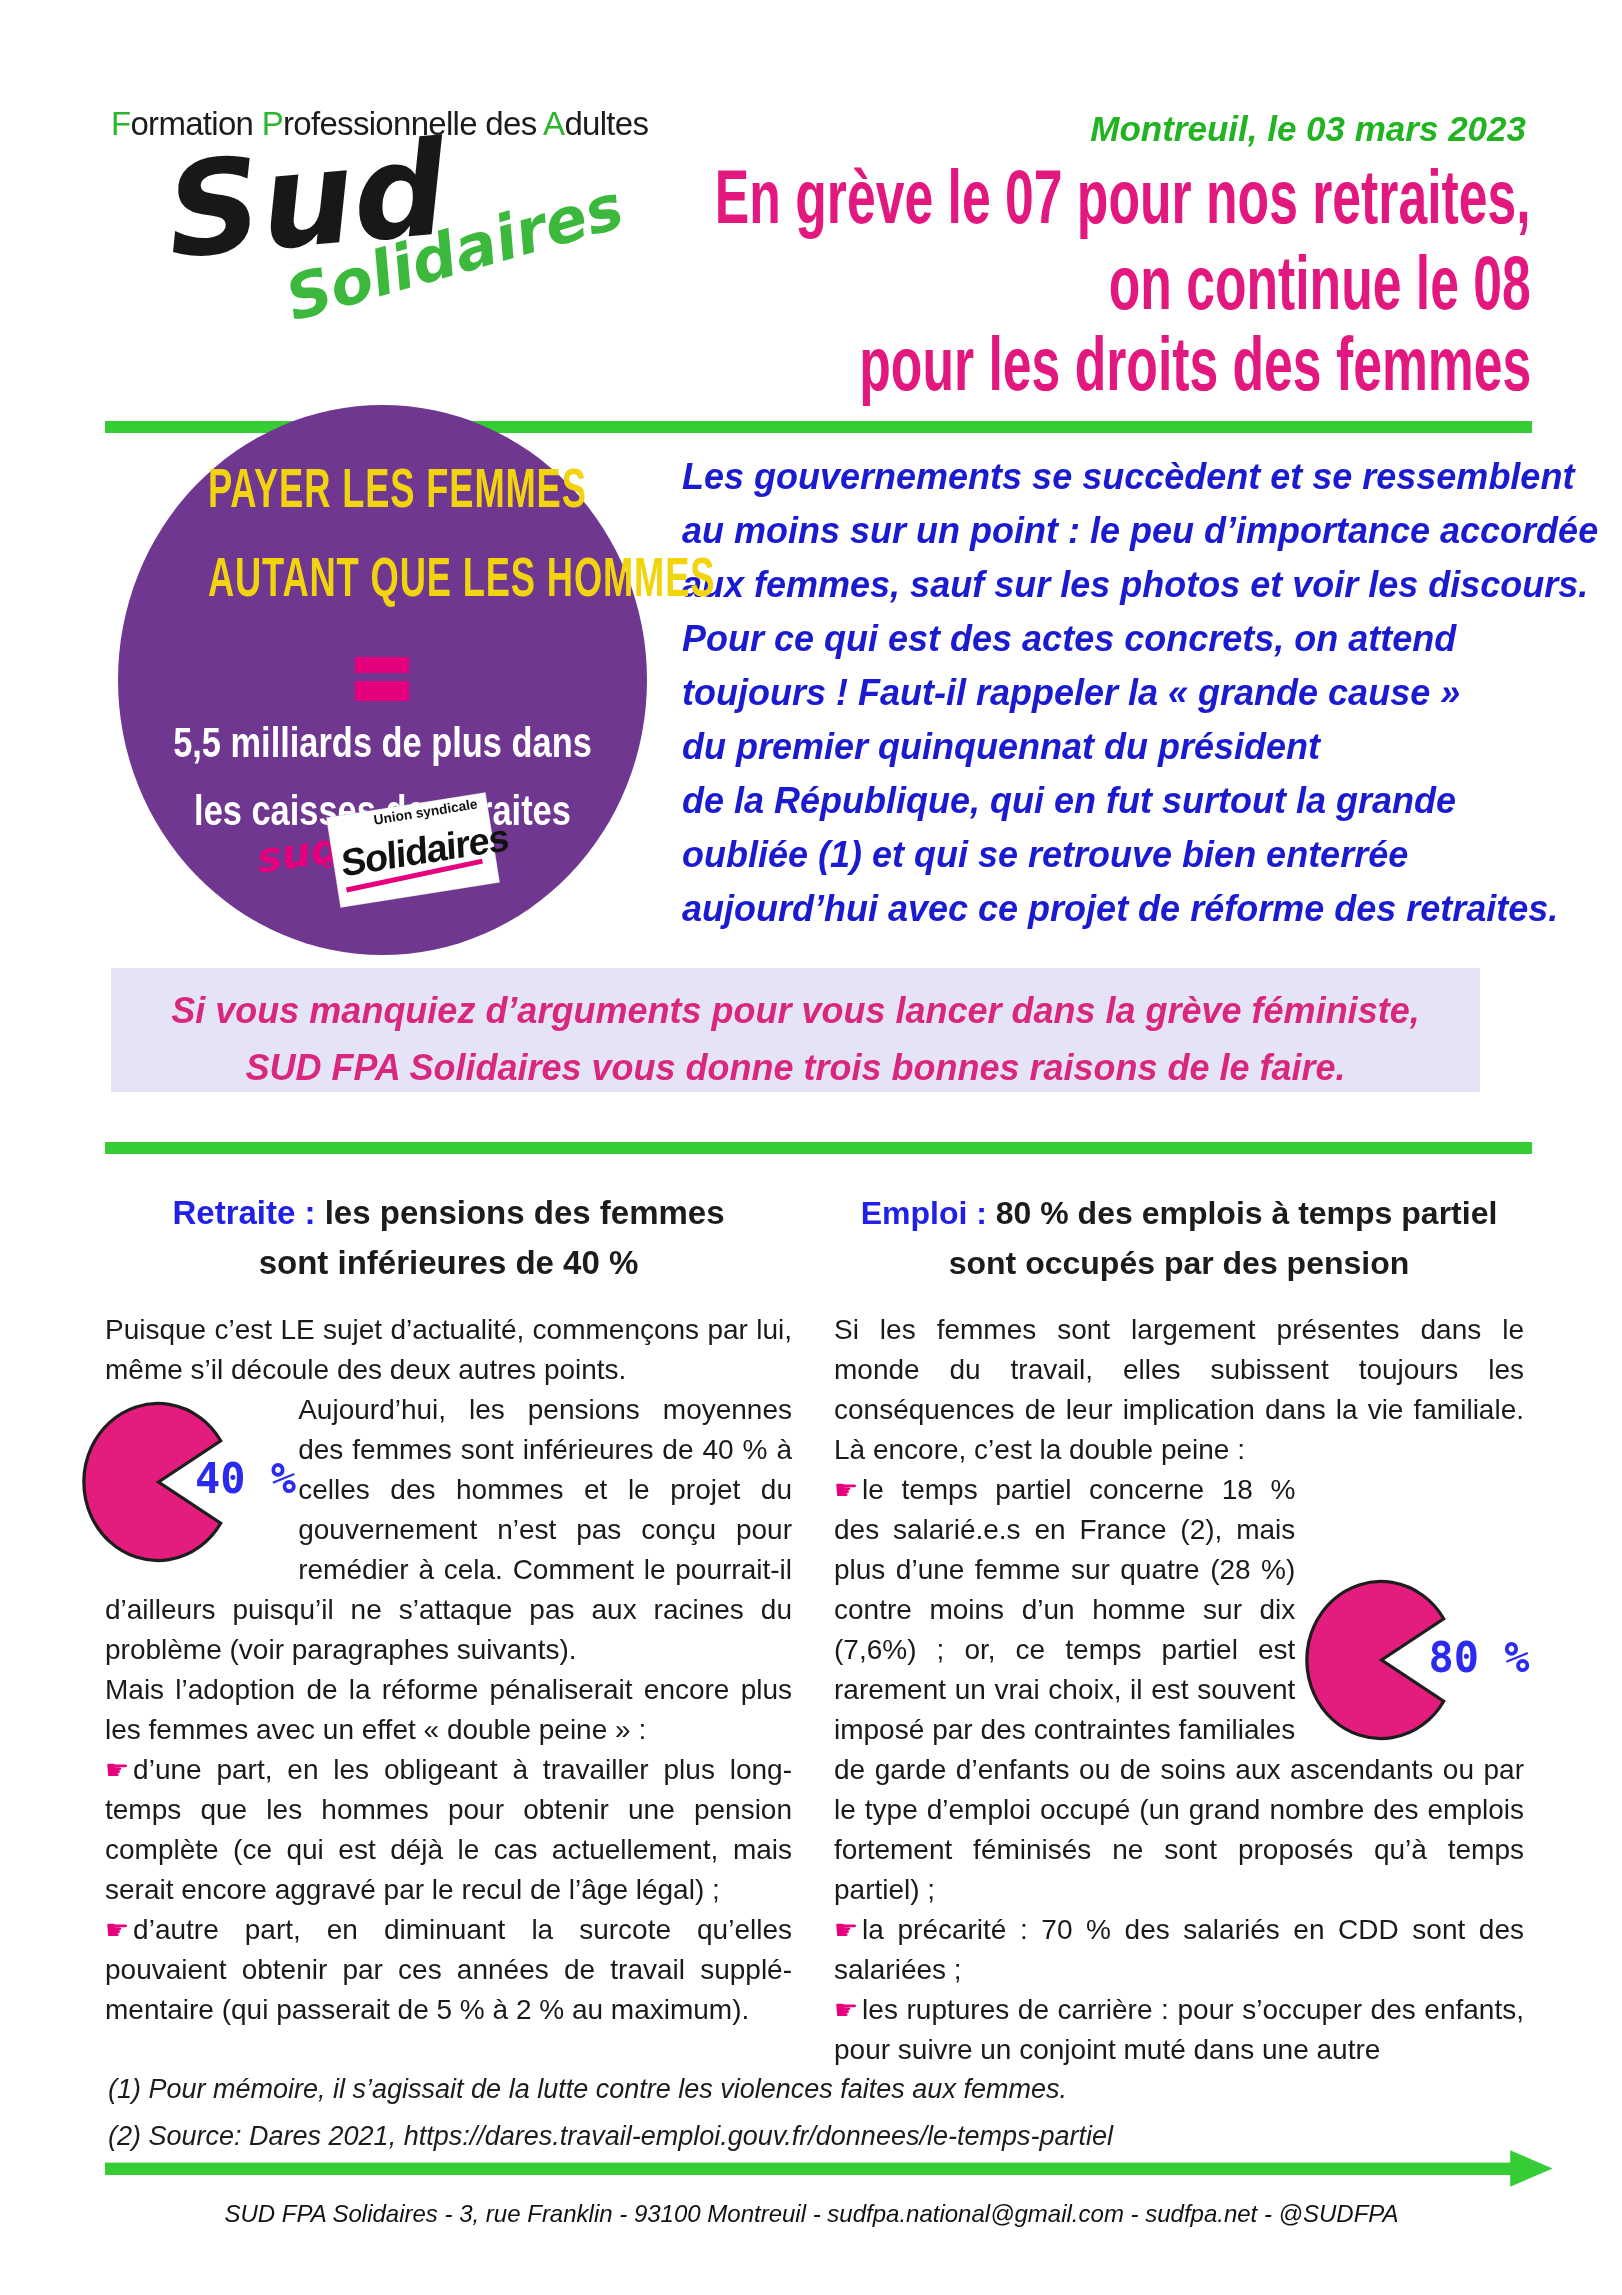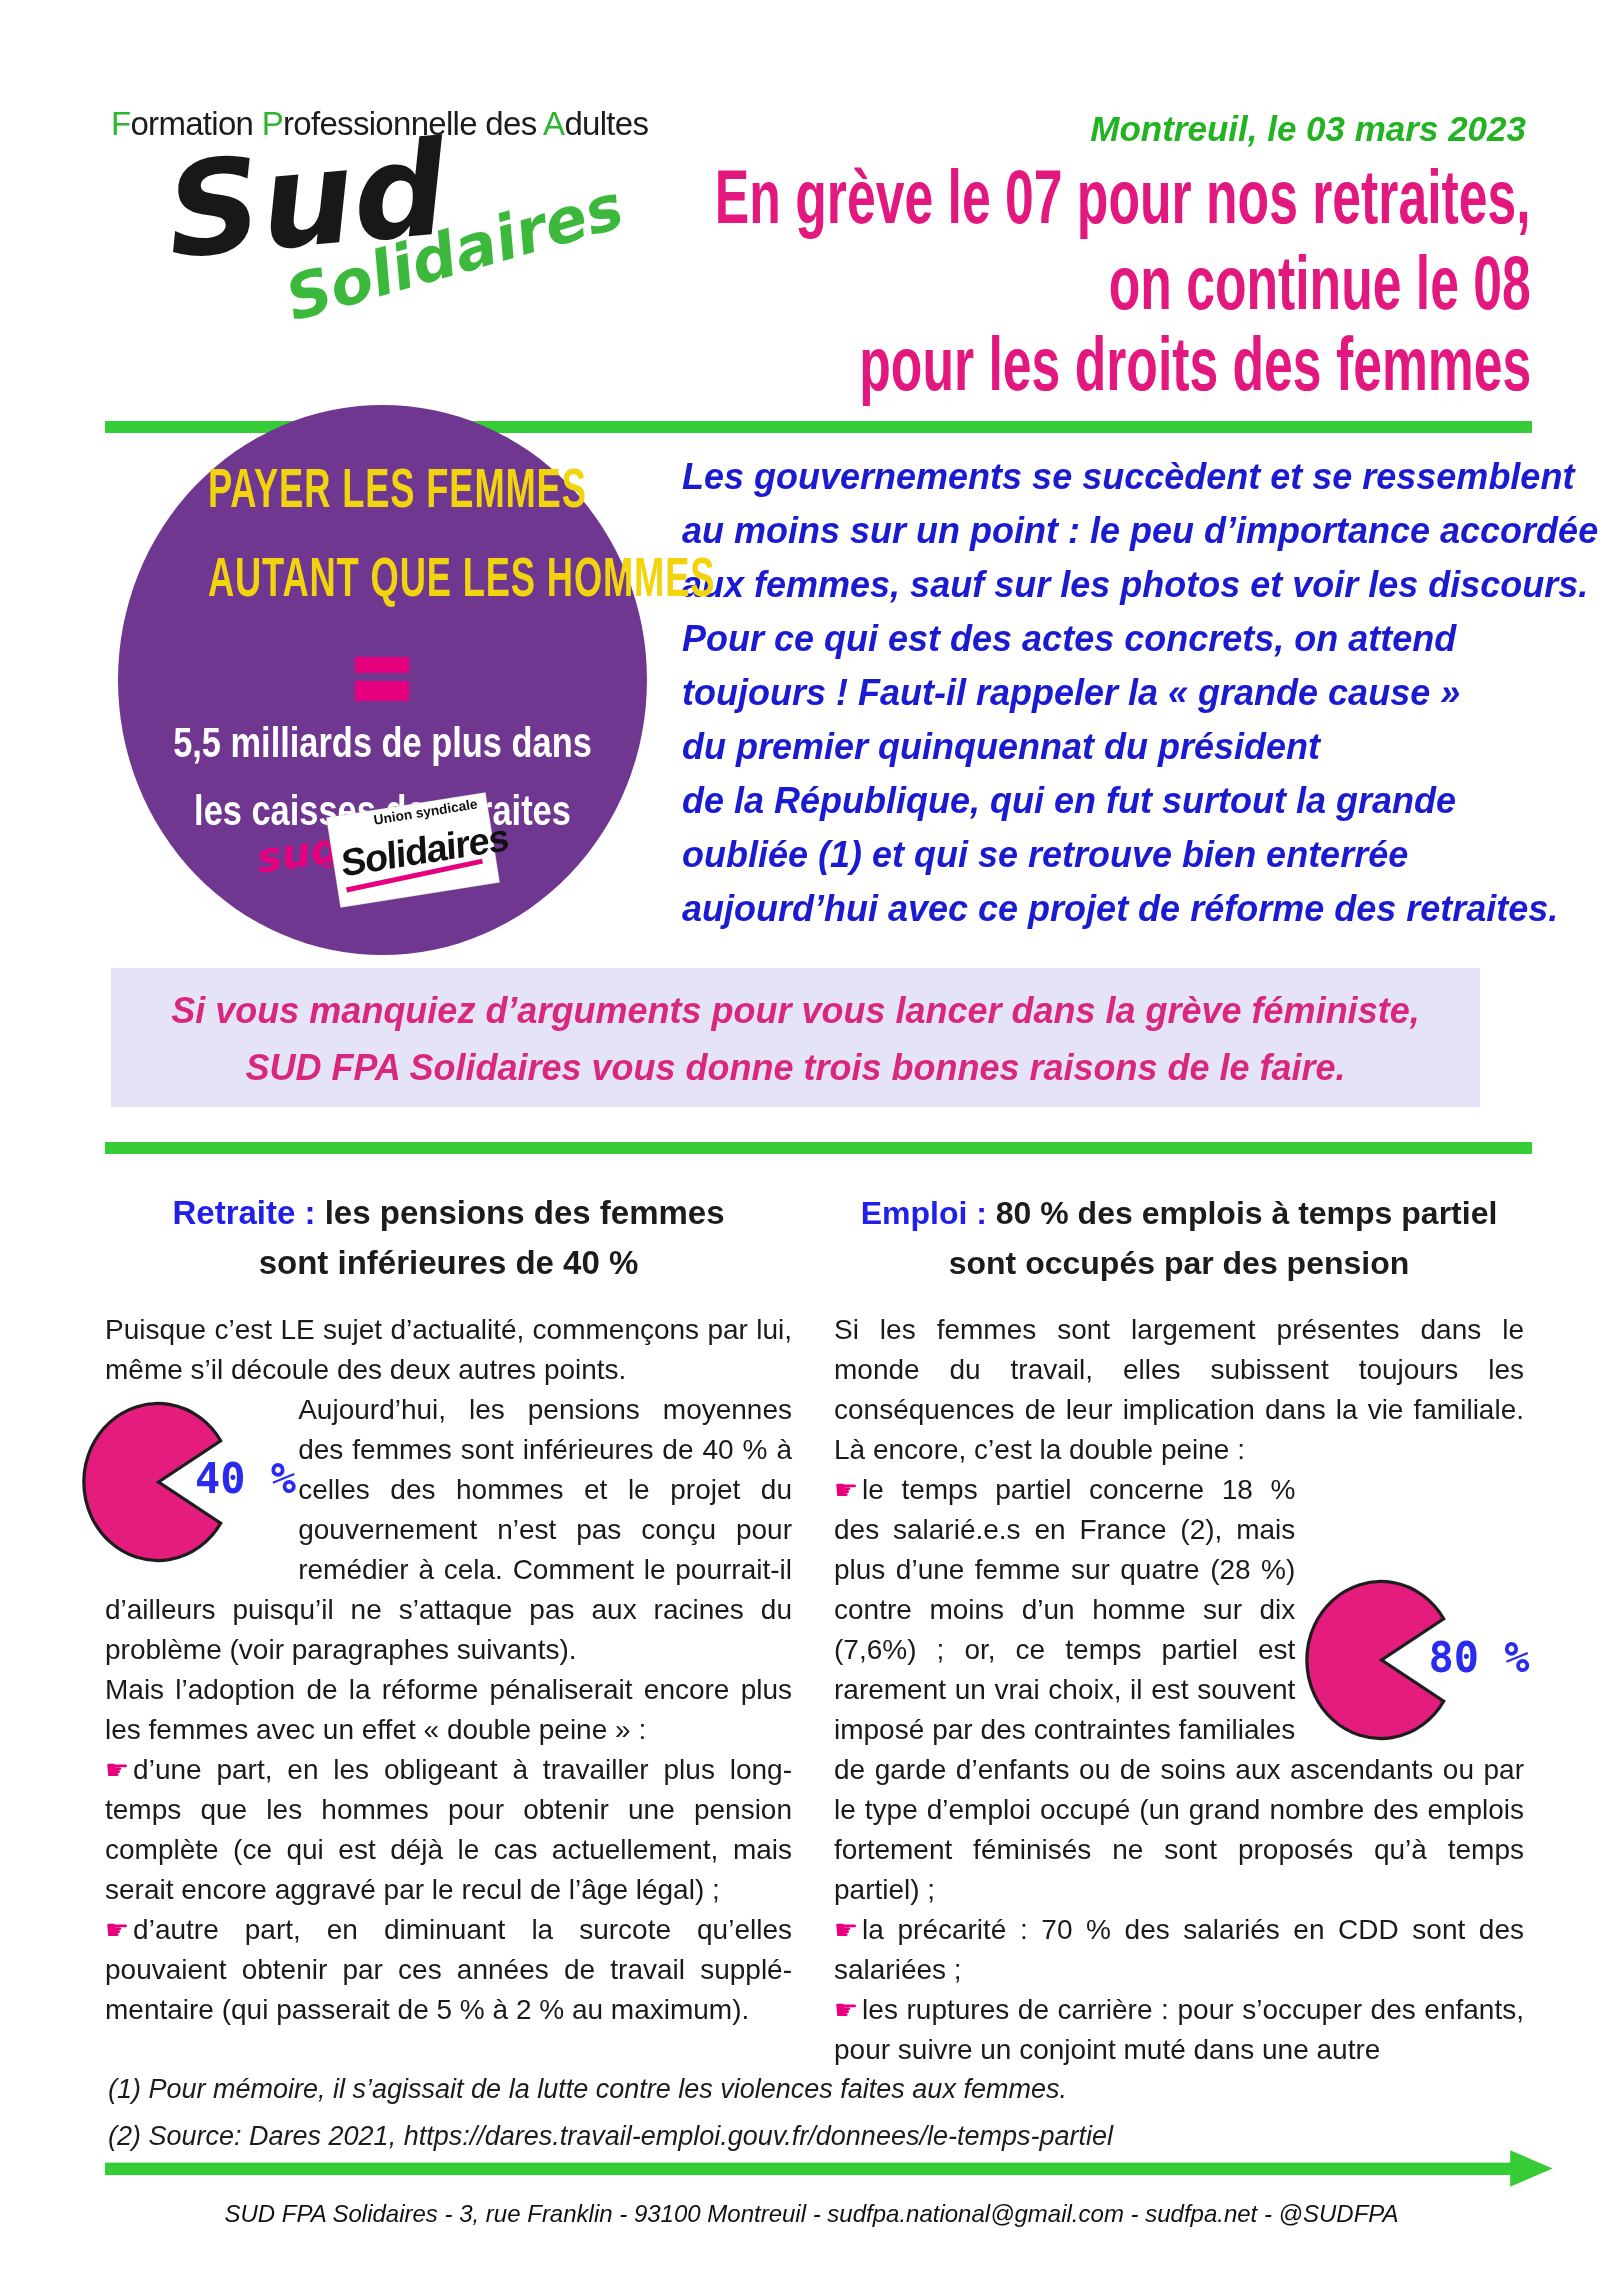--- a/index.html
+++ b/index.html
@@ -45,21 +45,21 @@
     color:#111;line-height:1.05;text-align:left;}
   .soli-main{position:absolute;left:6.5px;top:26px;font-size:38px;font-weight:900;color:#111;
     letter-spacing:-1.3px;transform:skewX(-6deg);white-space:nowrap;}
   .soli-underline{position:absolute;left:7.9px;top:68px;width:139px;height:5.2px;background:#e6007e;
     transform:rotate(-3deg);}
   
   .intro{position:absolute;left:682px;top:450px;width:864px;}
   .intro div{font-size:36px;font-weight:bold;font-style:italic;color:#1a1ad0;
     height:54px;line-height:54px;white-space:nowrap;}
   
-  .callout{position:absolute;left:111px;top:968px;width:1369px;height:139px;background:#e5e4f6;
+  .callout{position:absolute;left:111px;top:968px;width:1369px;height:124px;background:#e5e4f6;
     text-align:center;}
   .callout div{font-size:36px;font-weight:bold;font-style:italic;color:#d9277f;line-height:57px;}
   .callout .c1{margin-top:14.4px;}
   
   .col-header{position:absolute;top:1188px;text-align:center;font-size:33px;font-weight:bold;
     color:#1c1c1c;line-height:50px;}
   .ch-left{left:105px;width:687px;}
   .ch-right{left:834px;width:690px;font-size:32px;}
   .col-header .lead{color:#2020e8;}
   

